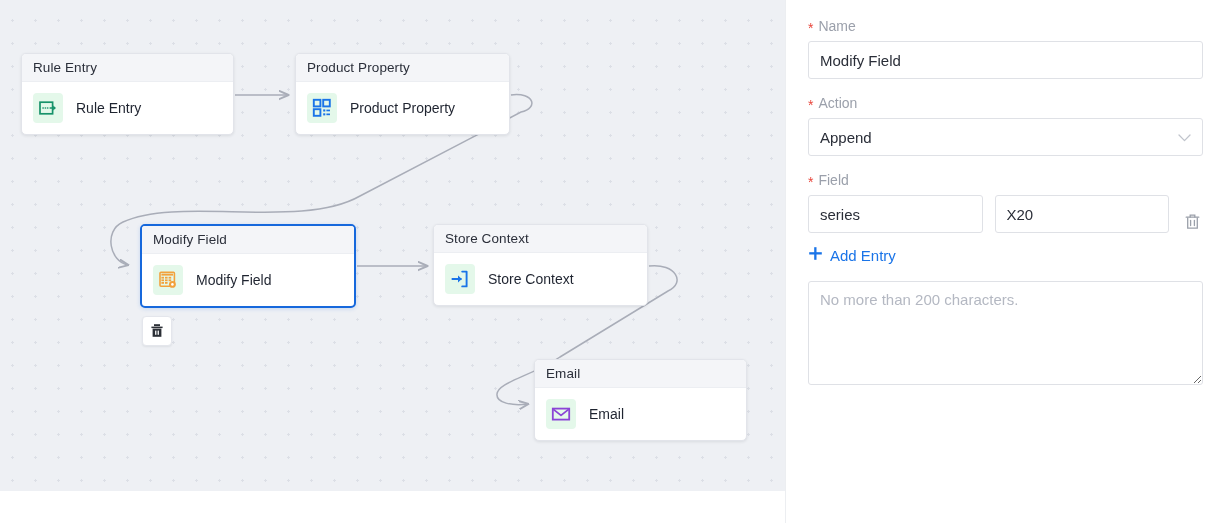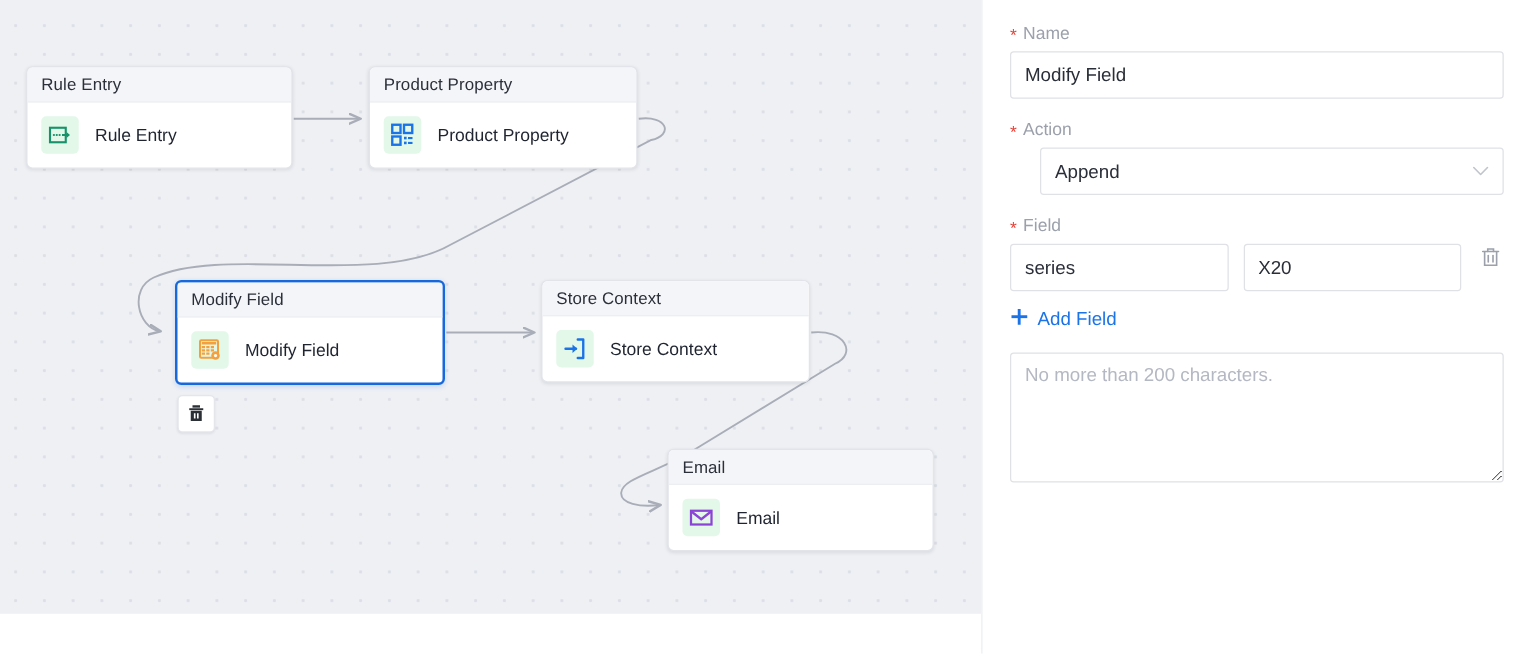--- a/index.html
+++ b/index.html
@@ -133,26 +133,26 @@
     border: 1px solid #dfe1e6;
     border-radius: 3px;
     background: #fff;
     font-size: 15px;
     color: #2a2e38;
     padding: 0 11px;
     font-family: "Liberation Sans", sans-serif;
     outline: none;
   }
   .input::placeholder { color: #b4b8c2; }
-  .select-wrap { position: relative; margin-left: 24px; }
+  .select-wrap { position: relative; }
   .select-wrap .chev {
     position: absolute; right: 12px; top: 50%; transform: translateY(-50%);
     pointer-events: none;
   }
-  .field-row { display: flex; align-items: flex-start; gap: 12px; }
+  .field-row { display: flex; align-items: flex-end; gap: 12px; }
   .field-row .input { flex: 1 1 0; }
   .icon-btn {
     width: 22px; height: 22px;
     display: flex; align-items: center; justify-content: center;
     cursor: pointer; flex: 0 0 22px;
   }
   .add-field {
     display: inline-flex; align-items: center; gap: 7px;
     color: #1a74e8; font-size: 15px;
     margin-top: 13px; cursor: pointer;
@@ -344,21 +344,21 @@
             </svg>
           </div>
         </div>
         <div class="add-field">
           <span>
             <svg width="15" height="15" viewBox="0 0 15 15">
               <rect x="6.2" y="1.2" width="2.3" height="12.6" fill="#1a74e8"></rect>
               <rect x="1.2" y="6.2" width="12.6" height="2.3" fill="#1a74e8"></rect>
             </svg>
           </span>
-          <span>Add Field</span>
+          <span>Add Entry</span>
         </div>
       </div>
 
       <div class="grp">
         <textarea class="textarea" id="in-desc" placeholder="No more than 200 characters." style=""></textarea>
       </div>
 
     </div>
   </div>
 </div>

